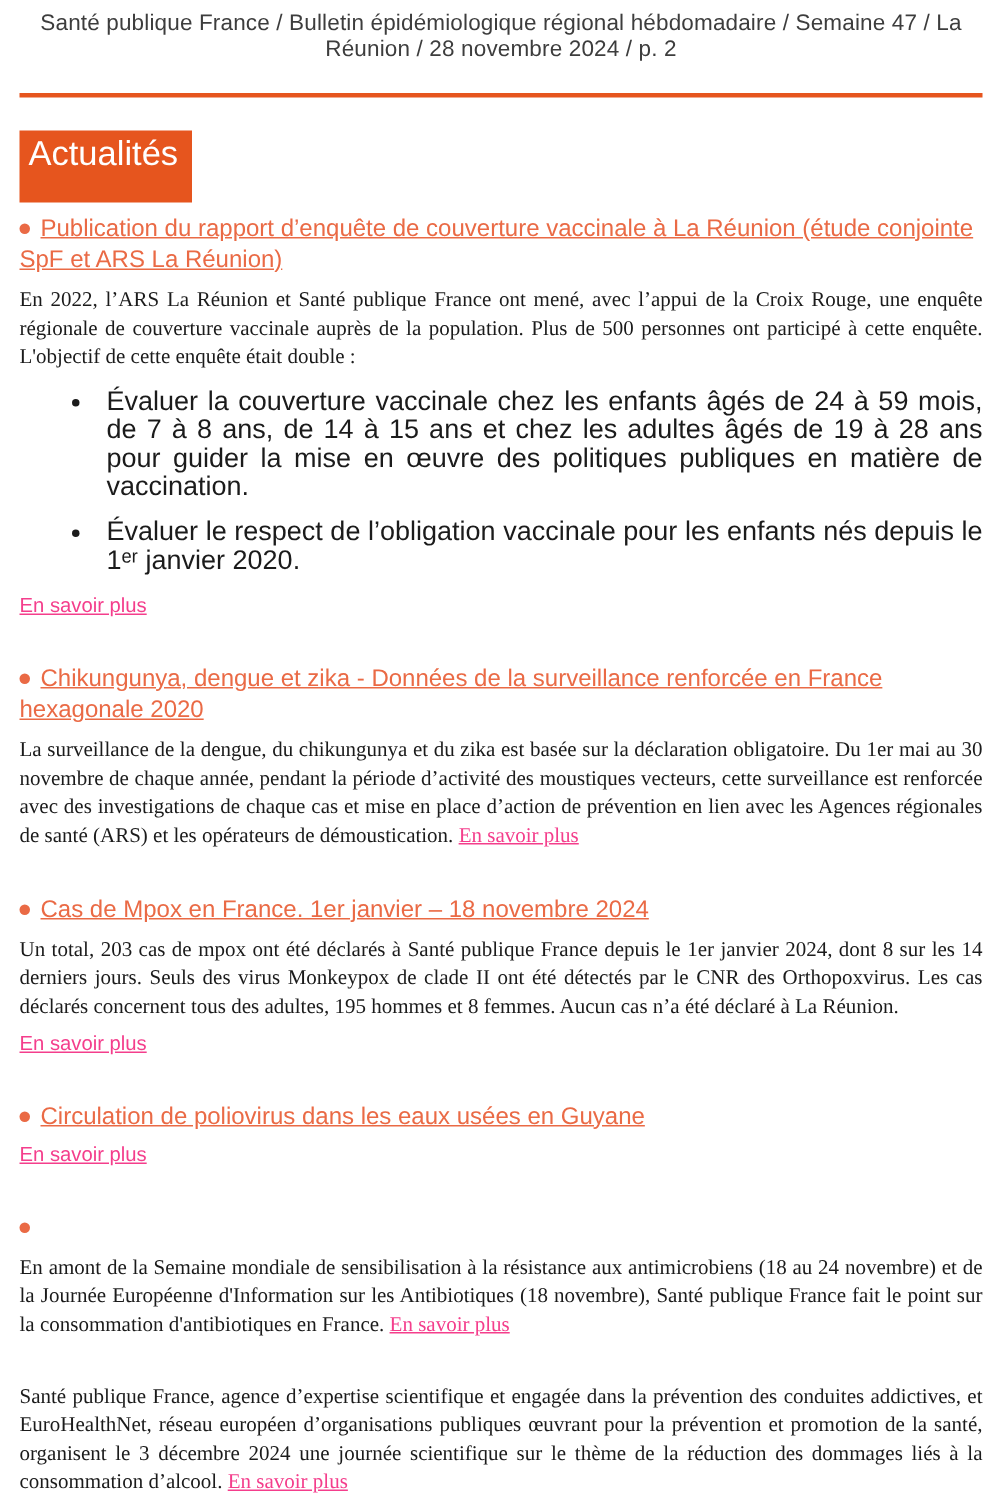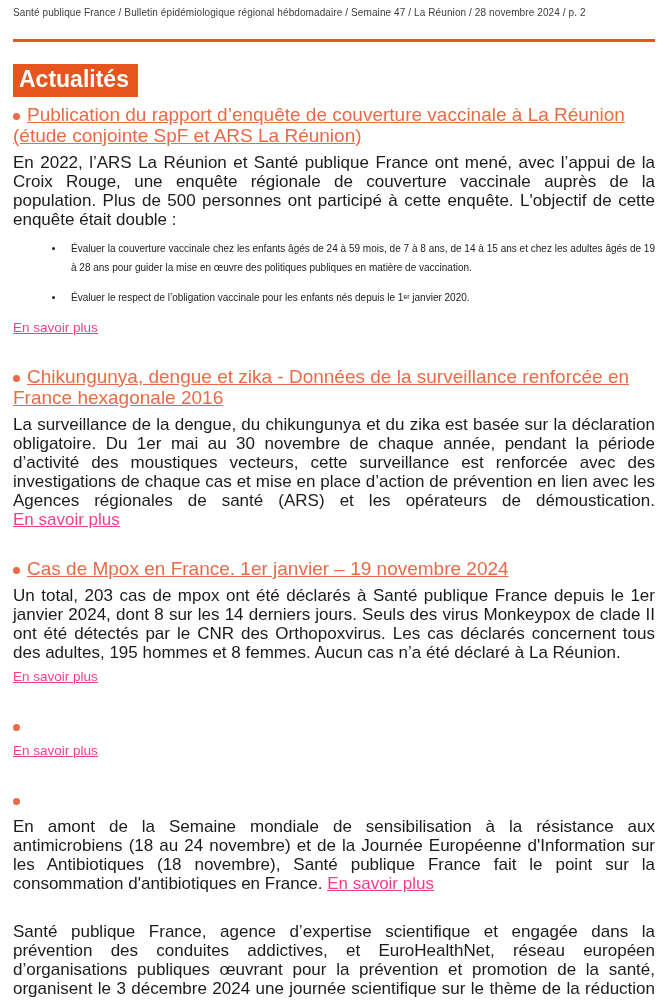--- a/index.html
+++ b/index.html
@@ -5,77 +5,79 @@
   * { margin: 0; padding: 0; box-sizing: border-box; }
   html, body { background: #ffffff; }
   body {
     width: 669px; height: 1000px; overflow: hidden;
     font-family: "Liberation Sans", "DejaVu Sans", sans-serif;
     color: var(--text, #1b1b1b);
   }
   .page { padding: 7px 14px 0 13px; }
 
   .breadcrumb {
-    font-size: 10px;
+    text-align: center;
+    font-size: 15px;
     color: #3d3d3d;
     letter-spacing: 0.1px;
   }
   .top-rule {
     border: none;
     border-top: 3px solid var(--orange, #E6551E);
     margin-top: 21px;
   }
 
   .title-box {
     display: inline-block;
     margin-top: 22px;
     background: var(--orange, #E6551E);
     color: #ffffff;
-    font-weight: bold;
+    font-weight: normal;
     font-size: 23px;
     line-height: 1.25;
-    padding: 1px 9px 3px 6px;
+    padding: 1px 9px 18px 6px;
   }
 
   .section { margin-top: 29px; }
   .section.first { margin-top: 7px; }
 
   .sec-title {
-    font-size: 19px;
+    font-size: 16px;
     font-weight: normal;
     line-height: 21px;
     color: var(--link-orange, #EA6A45);
   }
   .sec-title a {
     color: var(--link-orange, #EA6A45);
     text-decoration: underline;
     cursor: pointer;
   }
   .dot {
     display: inline-block;
     width: 7px; height: 7px;
     border-radius: 50%;
     background: var(--link-orange, #EA6A45);
     margin-right: 7px;
     vertical-align: 1px;
   }
 
   .body-text {
     margin-top: 7px;
-    font-size: 17px;
+    font-size: 14px;
     line-height: 19px;
     text-align: justify;
+    font-family: Liberation Serif, serif;
   }
   ul.sub-bullets {
     margin-top: 10px;
     padding-left: 52px;
     list-style: disc outside;
   }
   ul.sub-bullets li {
-    font-size: 10px;
+    font-size: 18px;
     line-height: 19px;
     text-align: justify;
     padding-left: 6px;
     margin-bottom: 11px;
   }
 
   a.more {
     color: var(--pink, #F43E8C);
     text-decoration: underline;
     cursor: pointer;
@@ -100,34 +102,34 @@
     <p class="body-text">En 2022, l’ARS La Réunion et Santé publique France ont mené, avec l’appui de la Croix Rouge, une enquête régionale de couverture vaccinale auprès de la population. Plus de 500 personnes ont participé à cette enquête. L'objectif de cette enquête était double :</p>
     <ul class="sub-bullets">
       <li>Évaluer la couverture vaccinale chez les enfants âgés de 24 à 59 mois, de 7 à 8 ans, de 14 à 15 ans et chez les adultes âgés de 19 à 28 ans pour guider la mise en œuvre des politiques publiques en matière de vaccination.</li>
       <li>Évaluer le respect de l’obligation vaccinale pour les enfants nés depuis le 1ᵉʳ janvier 2020.</li>
     </ul>
     <p class="more-line"><a class="more">En savoir plus</a></p>
   </div>
 
   
   <div class="section">
-    <h2 class="sec-title"><span class="dot"></span><a>Chikungunya, dengue et zika - Données de la surveillance renforcée en France hexagonale 2016</a></h2>
+    <h2 class="sec-title"><span class="dot"></span><a>Chikungunya, dengue et zika - Données de la surveillance renforcée en France hexagonale 2020</a></h2>
     <p class="body-text"><span>La surveillance de la dengue, du chikungunya et du zika est basée sur la déclaration obligatoire. Du 1er mai au 30 novembre de chaque année, pendant la période d’activité des moustiques vecteurs, cette surveillance est renforcée avec des investigations de chaque cas et mise en place d’action de prévention en lien avec les Agences régionales de santé (ARS) et les opérateurs de démoustication.</span> <a class="more">En savoir plus</a></p>
   </div>
 
   
   <div class="section">
-    <h2 class="sec-title"><span class="dot"></span><a>Cas de Mpox en France. 1er janvier – 19 novembre 2024</a></h2>
+    <h2 class="sec-title"><span class="dot"></span><a>Cas de Mpox en France. 1er janvier – 18 novembre 2024</a></h2>
     <p class="body-text">Un total, 203 cas de mpox ont été déclarés à Santé publique France depuis le 1er janvier 2024, dont 8 sur les 14 derniers jours. Seuls des virus Monkeypox de clade II ont été détectés par le CNR des Orthopoxvirus. Les cas déclarés concernent tous des adultes, 195 hommes et 8 femmes. Aucun cas n’a été déclaré à La Réunion.</p>
     <p class="more-line"><a class="more">En savoir plus</a></p>
   </div>
 
   
   <div class="section">
-    <h2 class="sec-title"><span class="dot"></span></h2>
+    <h2 class="sec-title"><span class="dot"></span><a>Circulation de poliovirus dans les eaux usées en Guyane</a></h2>
     <p class="more-line"><a class="more">En savoir plus</a></p>
   </div>
 
   
   <div class="section">
     <h2 class="sec-title"><span class="dot"></span></h2>
     <p class="body-text"><span>En amont de la Semaine mondiale de sensibilisation à la résistance aux antimicrobiens (18 au 24 novembre) et de la Journée Européenne d'Information sur les Antibiotiques (18 novembre), Santé publique France fait le point sur la consommation d'antibiotiques en France.</span> <a class="more">En savoir plus</a></p>
   </div>
 
   

